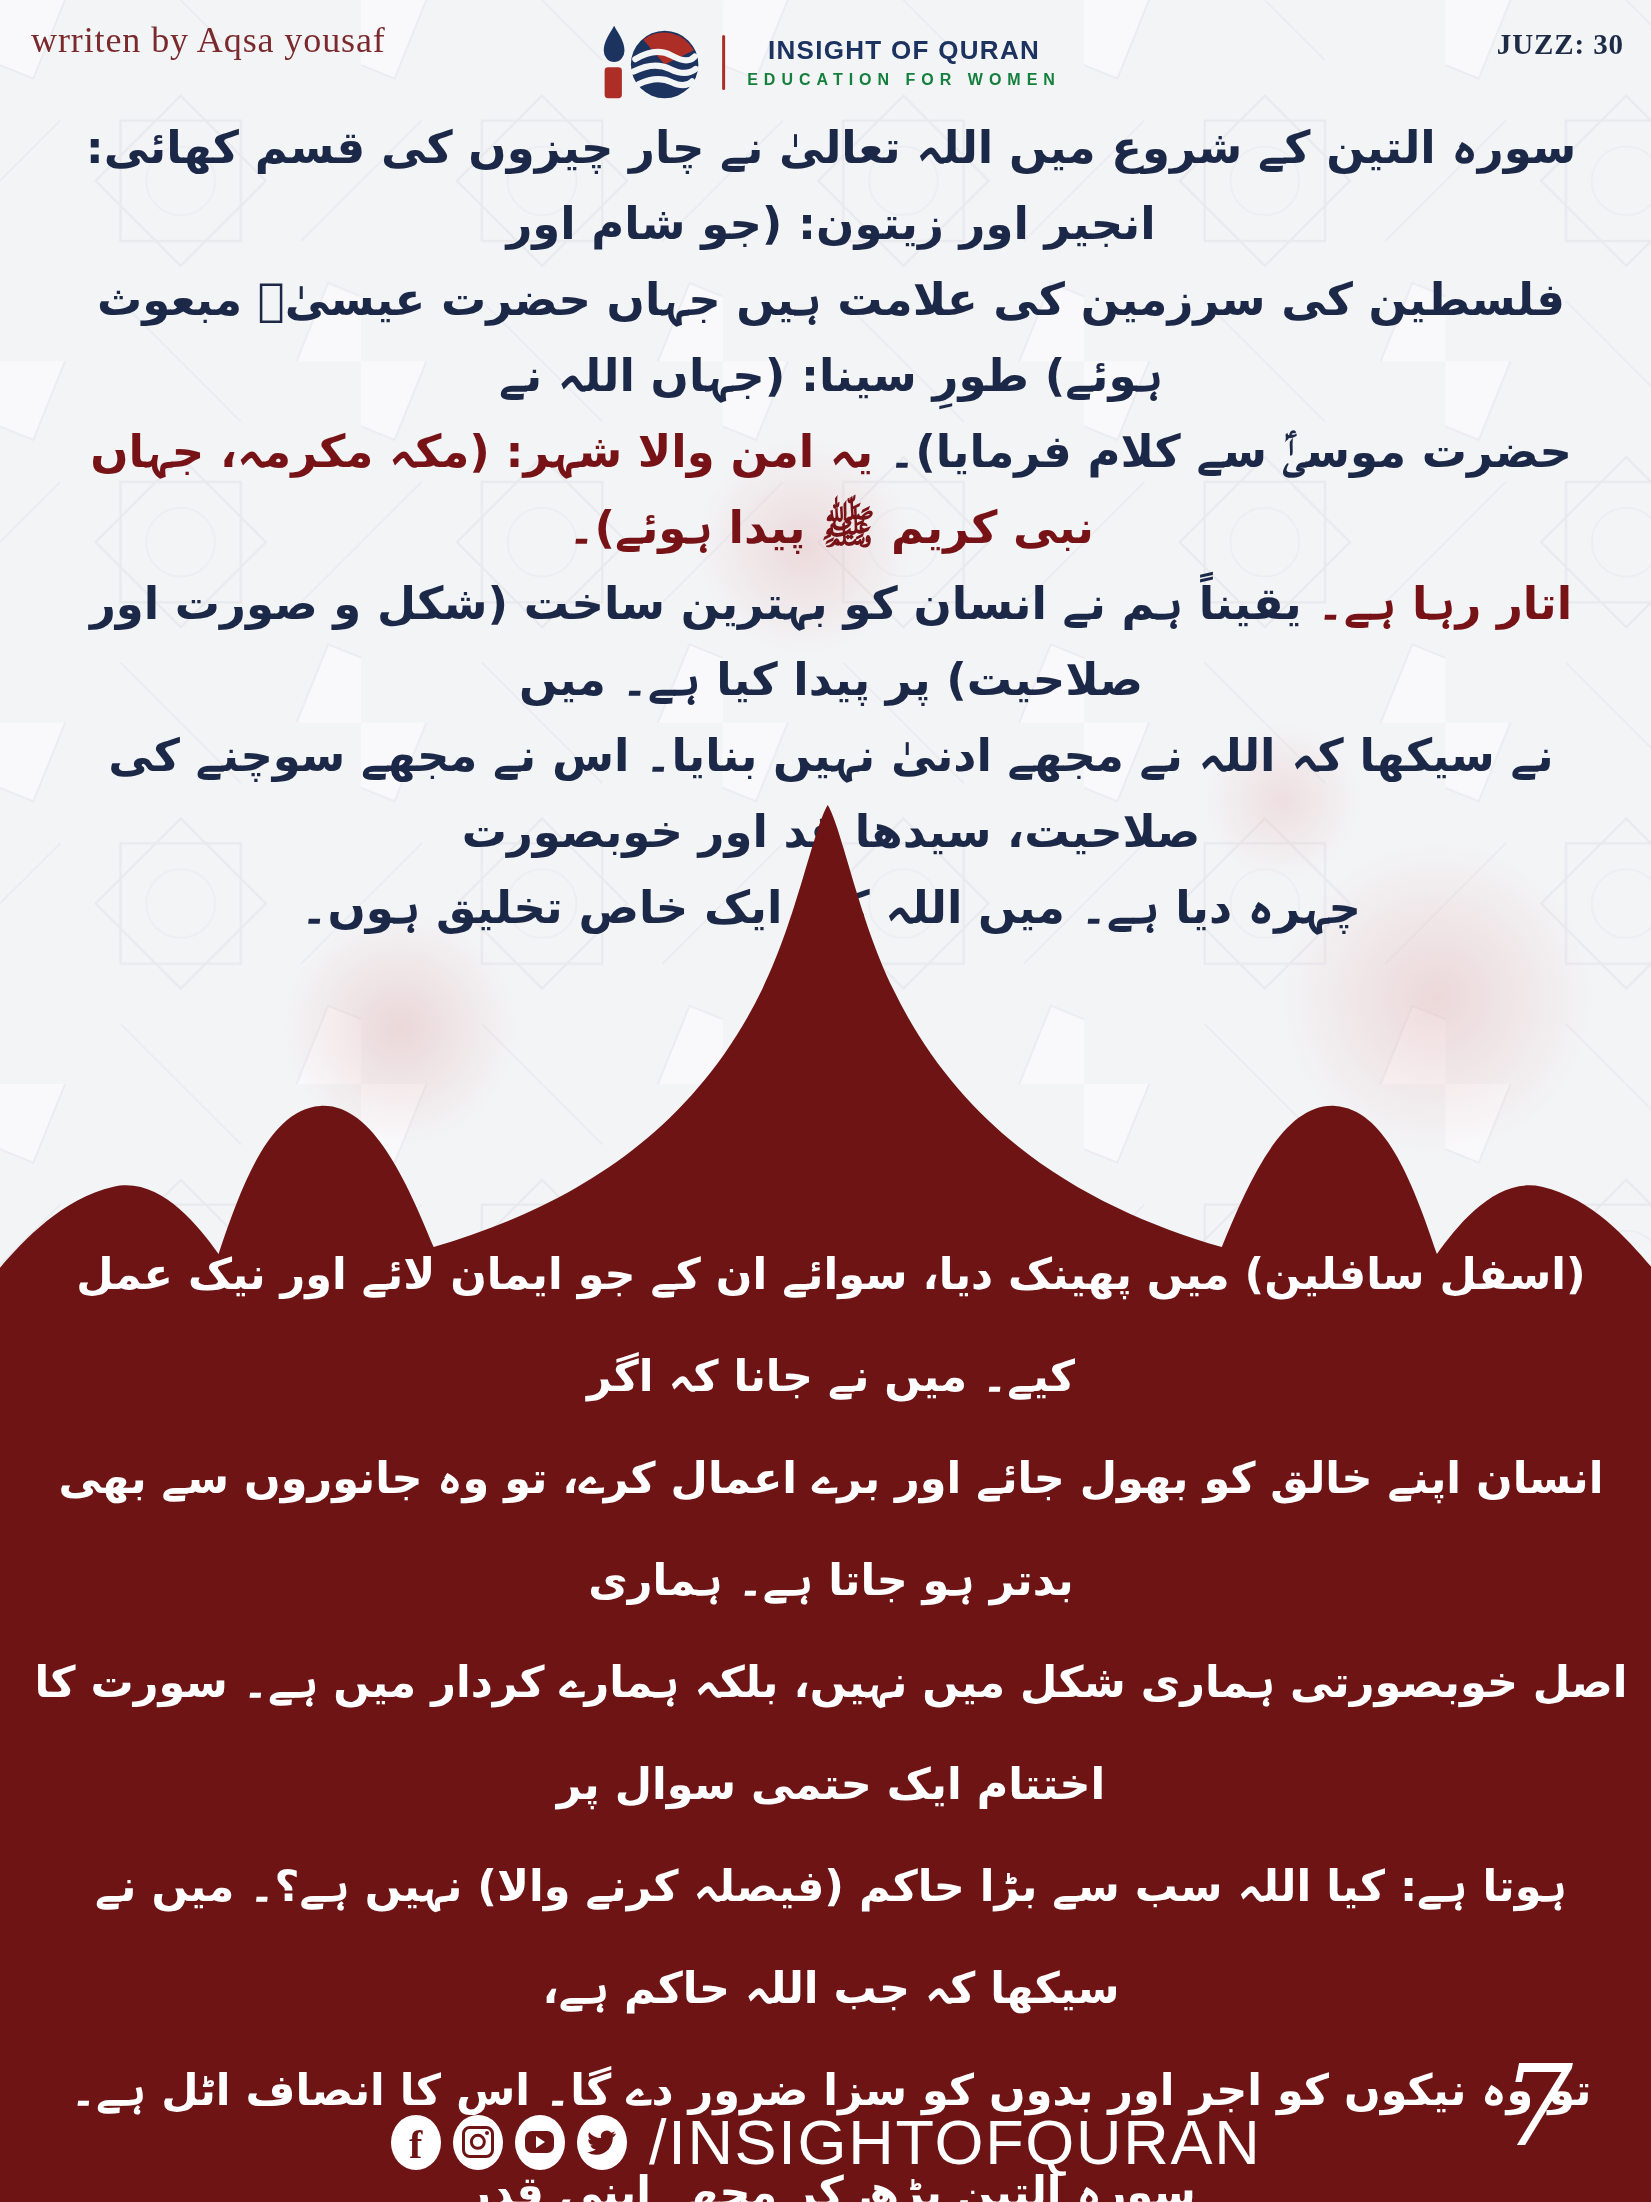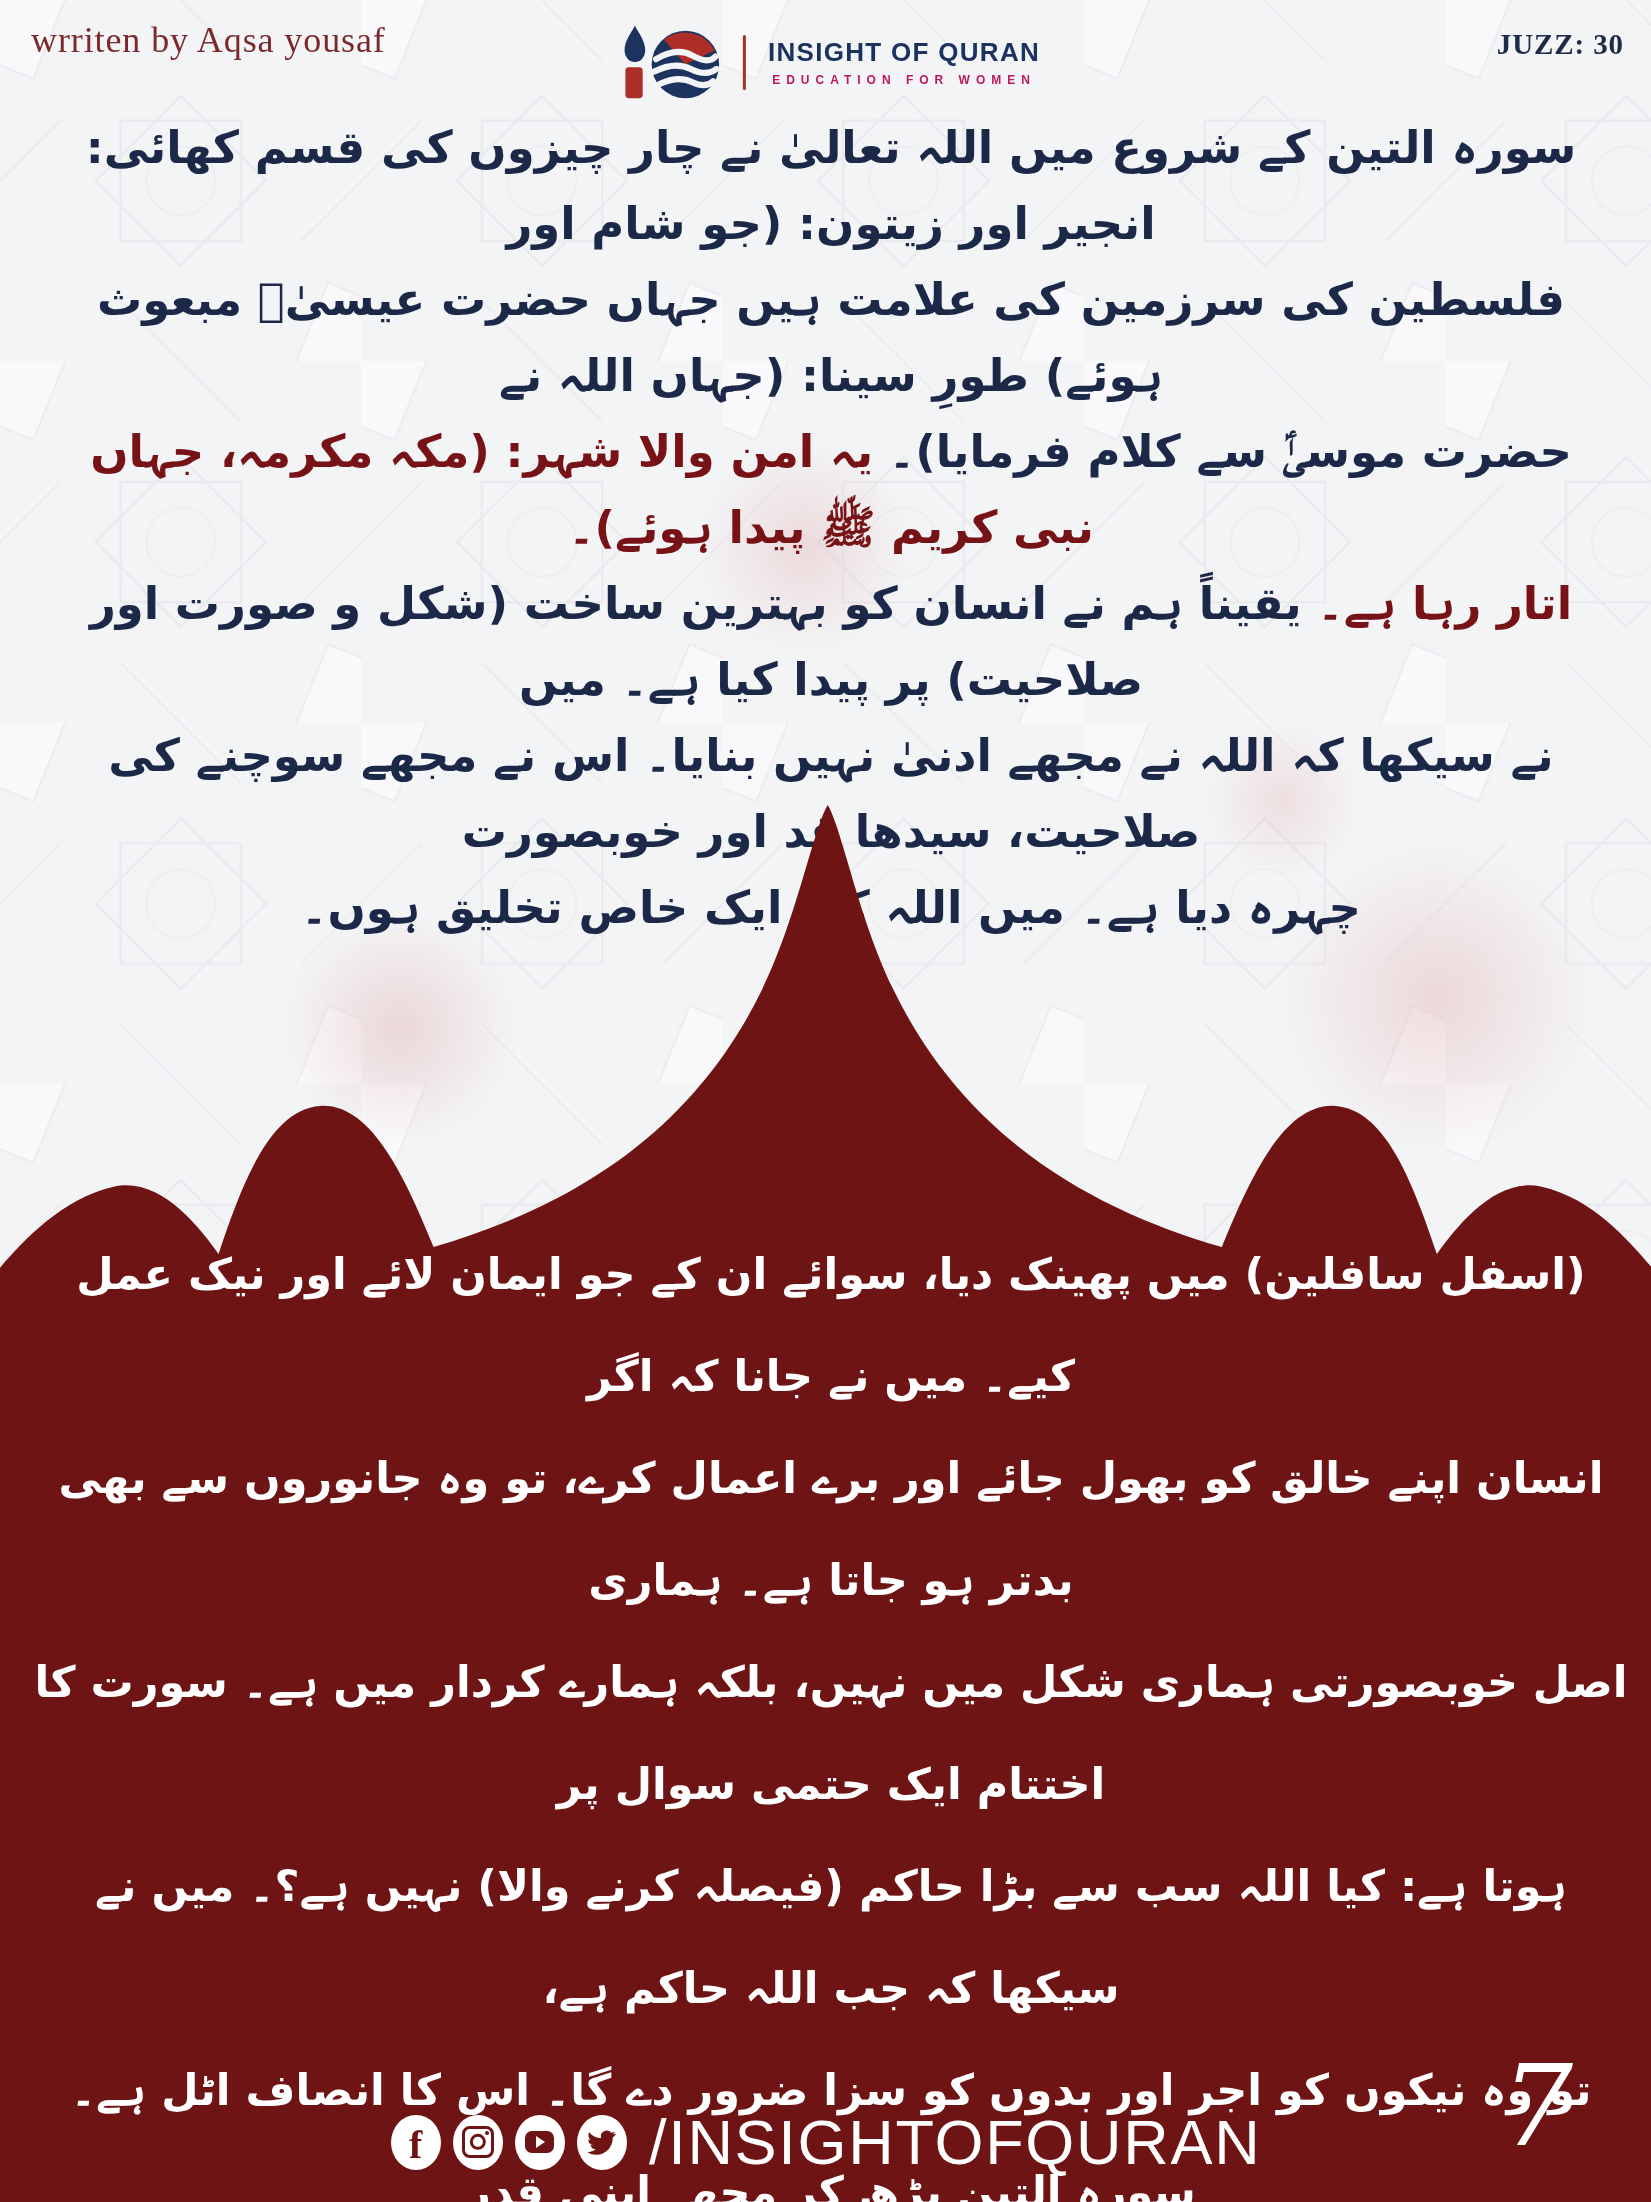--- a/index.html
+++ b/index.html
@@ -34,21 +34,21 @@
     position:absolute;left:50%;top:24px;transform:translateX(-50%);
     display:flex;align-items:center;gap:22px;
   }
   .logo-mark{display:flex;align-items:flex-end;gap:1.7px;}
   .logo-divider{width:3.4px;height:55px;background:#ad2e27;border-radius:1.7px;}
   .logo-text{display:flex;flex-direction:column;align-items:center;}
   .logo-title{
     font-size:26px;font-weight:bold;color:#1c3360;letter-spacing:1.3px;white-space:nowrap;
   }
   .logo-subtitle{
-    margin-top:5.2px;font-size:12px;font-weight:bold;color:#be185d;letter-spacing:6px;white-space:nowrap;
+    margin-top:5.2px;font-size:16px;font-weight:bold;color:#15803d;letter-spacing:6px;white-space:nowrap;
   }
 
   
   .intro{
     position:absolute;left:47px;right:47px;top:110px;
     direction:rtl;text-align:center;
     font-family:"DejaVu Sans",sans-serif;
     font-size:45px;font-weight:bold;line-height:76px;
   }
   .navy{color:#1c2847;}

